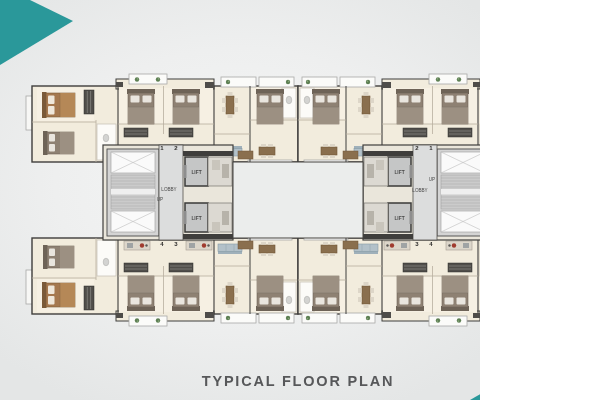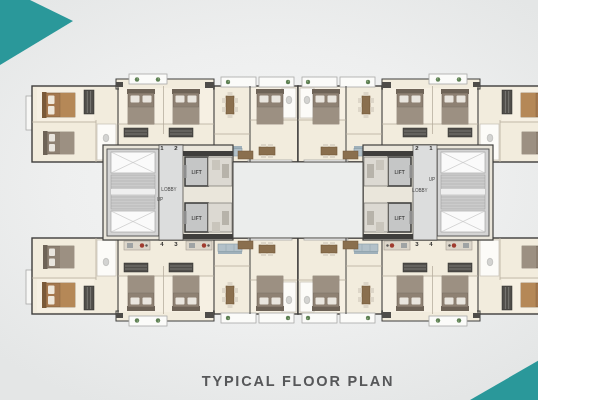--- a/index.html
+++ b/index.html
@@ -1,19 +1,19 @@
 <!DOCTYPE html>
 <html><head>
 <meta charset="utf-8">
 <style>
   html,body{margin:0;padding:0;}
   body{font-family:"Liberation Sans",sans-serif;}
   .stage{
     position:relative;
-    width:538px;height:400px;
+    width:480px;height:400px;
     overflow:hidden;
     background: radial-gradient(ellipse 70% 62% at 50% 46%, #f5f6f6 0%, #eeefef 55%, #e4e6e6 100%);
   }
   svg{display:block;}
   text{font-family:"Liberation Sans",sans-serif;}
 </style>
 </head>
 <body>
 
 <div class="stage">

